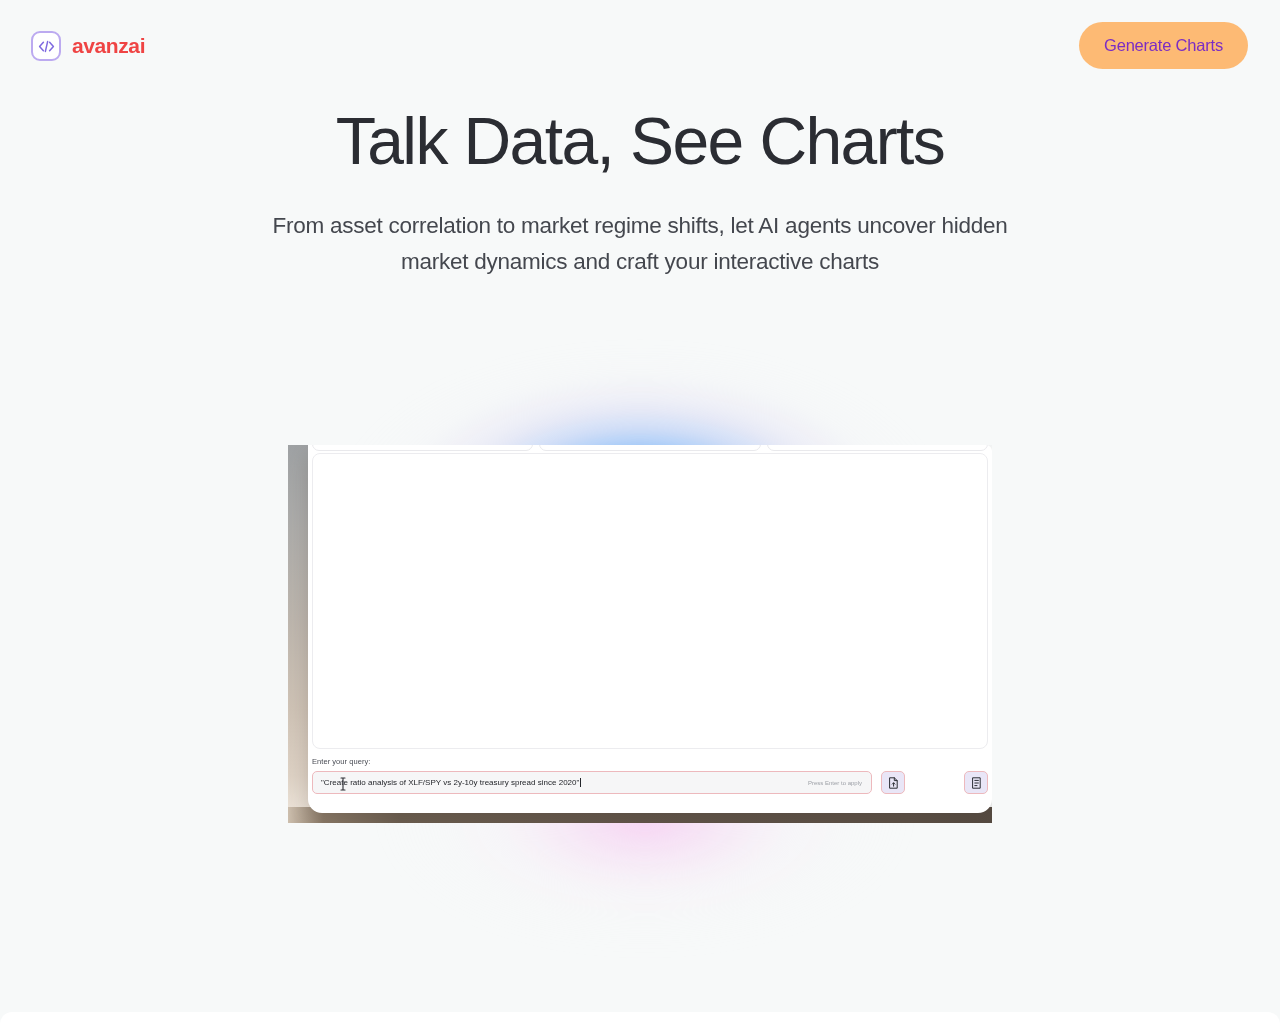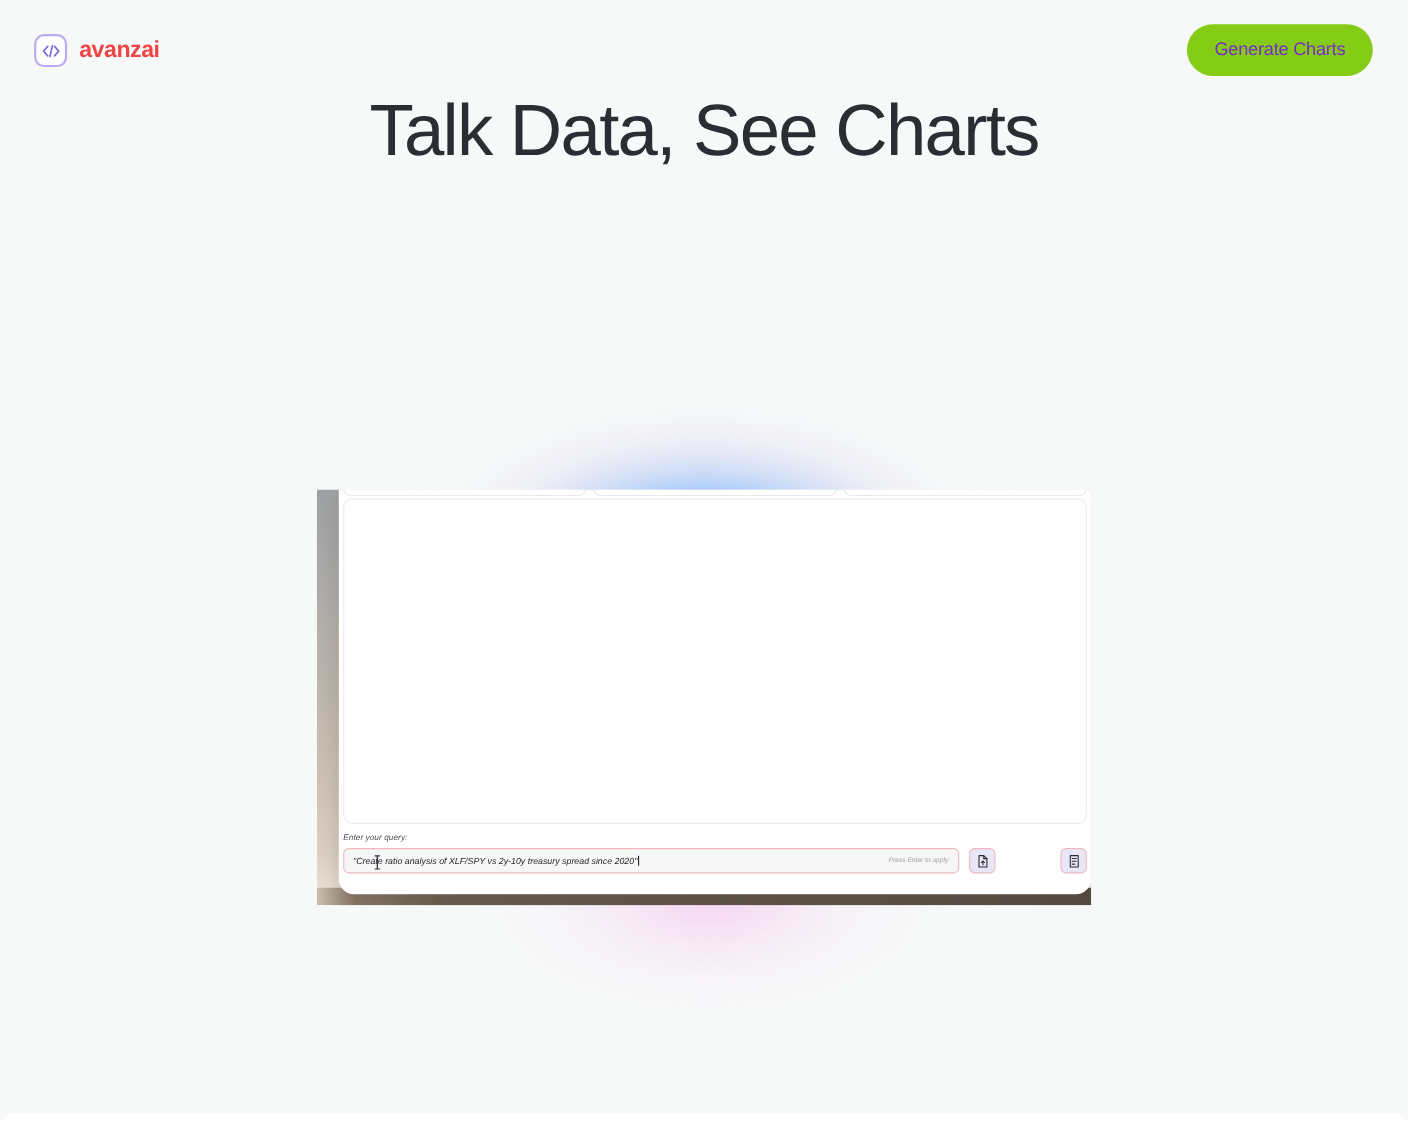--- a/index.html
+++ b/index.html
@@ -88,40 +88,40 @@
   }
 
   .cta-button {
     position: absolute;
     right: 32px;
     top: 22px;
     height: 47px;
     padding: 0 25px;
     border: none;
     border-radius: 24px;
-    background: #84cc16;
+    background: #fdba74;
     color: #7b2dc4;
     font-family: "Liberation Sans", sans-serif;
     font-size: 16.5px;
     font-weight: 500;
     letter-spacing: -0.2px;
     cursor: pointer;
   }
 
   
   .hero {
     position: absolute;
     top: 0; left: 0;
     width: 1280px;
     z-index: 3;
     text-align: center;
   }
 
   .hero-title {
-    margin-top: 85px;
+    margin-top: 108px;
     font-size: 66px;
     font-weight: 400;
     color: #2b2d33;
     letter-spacing: -1.6px;
     line-height: 1.0;
   }
 
   .hero-sub {
     margin: 34px auto 0;
     width: 770px;
@@ -218,21 +218,20 @@
     top: 0;
     width: 684px;
     height: 368px;
     background: #ffffff;
     border-top-right-radius: 6px;
     border-bottom-left-radius: 14px;
     border-bottom-right-radius: 14px;
     box-shadow: 0 8px 22px rgba(70,60,50,0.22);
     z-index: 4;
     overflow: hidden;
-    font-style: italic;
   }
 
   
   .shot-cards {
     position: absolute;
     left: 4px;
     top: -6px;
     width: 676px;
     height: 12px;
     display: flex;
@@ -365,20 +364,21 @@
     </span>
     <span class="brand-name">avanzai</span>
   </a>
 
 
   <button class="cta-button">Generate Charts</button>
 </header>
 
 <section class="hero">
   <h1 class="hero-title">Talk Data, See Charts</h1>
+  <p class="hero-sub">From asset correlation to market regime shifts, let AI agents uncover hidden market dynamics and craft your interactive charts</p>
 </section>
 
 <div class="app-shot">
 
   <div class="shot-edge"></div>
   <div class="shot-base"></div>
 
   <div class="shot-body">
 
     <div class="shot-cards">

